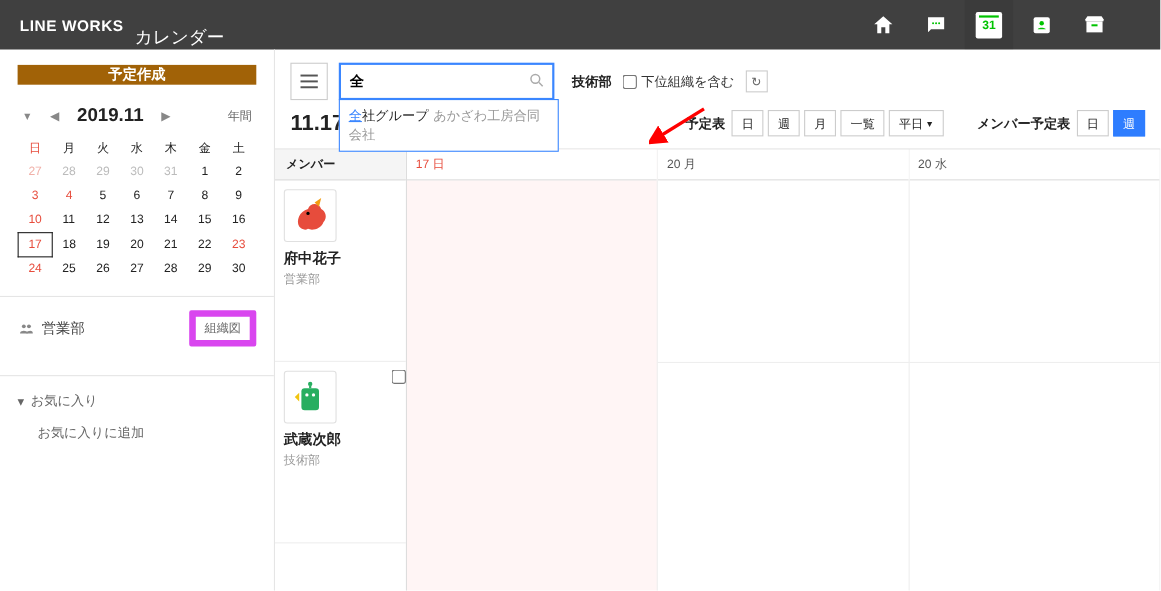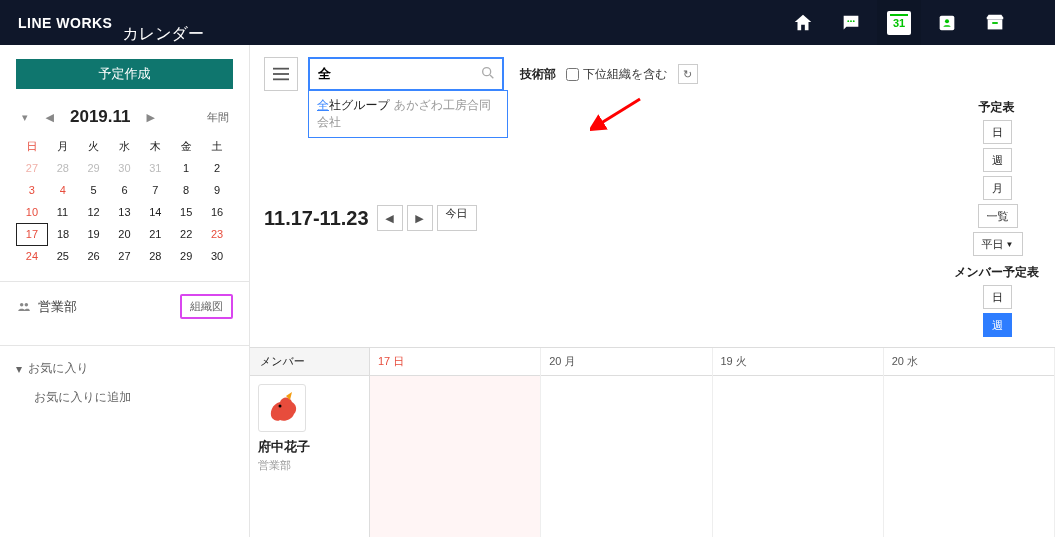--- a/index.html
+++ b/index.html
@@ -1,49 +1,49 @@
 <!DOCTYPE html>
 <html><head>
 <meta charset="utf-8">
 <style>
   * { margin: 0; padding: 0; box-sizing: border-box; }
   body { font-family: "Hiragino Sans", "Meiryo", sans-serif; font-size: 12px; color: #222; background: #fff; width: 1055px; height: 537px; overflow: hidden; position: relative; }
 
   
-  .header { background: #0f172a; height: 45px; display: flex; align-items: center; padding: 0 18px; color: #fff; }
+  .header { background: #404040; height: 45px; display: flex; align-items: center; padding: 0 18px; color: #fff; }
   .header-logo { font-weight: bold; font-size: 14px; letter-spacing: 0.5px; }
   .header-title { font-size: 16px; margin-left: 10px; margin-top: 24px; }
   .header-icons { margin-left: auto; display: flex; padding-right: 20px; gap: 4px; align-items: center; }
   .header-icon { width: 44px; height: 45px; display: flex; align-items: center; justify-content: center; cursor: pointer; }
   .header-icon.active { background: rgba(0,0,0,0.08); }
   .cal-badge { width: 24px; height: 24px; background: #fff; color: #00c300; display: flex; align-items: center; justify-content: center; font-size: 11px; font-weight: bold; border-radius: 2px; position: relative; }
   .cal-badge::before { content:""; position:absolute; top:3px; left:3px; right:3px; height:2px; background:#00c300; }
 
   
   .main { display: flex; height: calc(537px - 45px); }
 
   
   .sidebar { width: 250px; border-right: 1px solid #e5e5e5; padding: 14px 16px 0 16px; }
-  .btn-create { width: 100%; height: 30px; background: #0f766e; color: #fff; border: none; font-size: 13px; font-weight: normal; cursor: pointer; }
+  .btn-create { width: 100%; height: 18px; background: #a16207; color: #fff; border: none; font-size: 13px; font-weight: bold; cursor: pointer; }
   .month-nav { display: flex; align-items: center; justify-content: space-between; margin-top: 18px; padding: 0 4px; }
   .month-nav .ym { font-size: 17px; font-weight: bold; }
   .chev { cursor: pointer; color: #888; font-size: 11px; padding: 2px; }
   .mini-cal { width: 100%; border-collapse: collapse; margin-top: 8px; }
   .mini-cal th, .mini-cal td { width: 14.28%; height: 22px; text-align: center; font-size: 11px; font-weight: normal; }
   .mini-cal th { color: #222; }
   .mini-cal td { color: #222; cursor: pointer; }
   .mini-cal td.other { color: #bbb; }
   .mini-cal td.sun, .mini-cal th.sun { color: #e74c3c; }
   .mini-cal td.other.sun { color: #f0b0a8; }
   .mini-cal td.today { border: 1px solid #222; }
   .mini-cal td.holiday { color: #e74c3c; }
   .year-btn { font-size: 11px; color: #666; cursor: pointer; margin-left: 36px; }
   .side-sep { border-top: 1px solid #e5e5e5; margin: 14px -16px 0 -16px; }
   .side-row { display: flex; align-items: center; padding: 12px 0; font-size: 13px; color: #444; }
-  .org-btn { margin-left: auto; font-size: 11px; color: #666; border: 2px solid #d946ef; padding: 3px 8px; border-radius: 2px; cursor: pointer; }
+  .org-btn { margin-left: auto; font-size: 11px; color: #666; border: 6px solid #d946ef; padding: 3px 8px; border-radius: 2px; cursor: pointer; }
   .fav-head { display:flex; align-items:center; color:#666; font-size:12px; cursor:pointer; padding: 2px 0; }
   .fav-add { color:#666; font-size:12px; padding: 10px 0 0 18px; cursor:pointer; }
 
   
   .content { flex: 1; display: flex; flex-direction: column; position: relative; }
   .toolbar { padding: 12px 14px 8px 14px; display: flex; align-items: center; gap: 10px; }
   .hamb { width: 34px; height: 34px; border: 1px solid #ccc; display:flex; align-items:center; justify-content:center; cursor:pointer; }
   .search-wrap { position: relative; }
   .search-box { width: 196px; height: 34px; border: 2px solid #3a86ff; padding: 0 30px 0 8px; font-size: 13px; font-weight: bold; outline:none; }
   .search-icon { position:absolute; right:8px; top:8px; color:#aaa; }
@@ -54,30 +54,30 @@
   
   .ac-drop { position:absolute; top:33px; left:0; width:200px; border:1px solid #3a86ff; background:#fff; padding:6px 8px; font-size:12px; z-index:5; }
   .ac-match { color:#3a86ff; text-decoration: underline; }
   .ac-rest { color:#222; }
   .ac-sub { color:#999; margin-left:4px; }
 
   .toolbar2 { padding: 0 14px 10px 14px; display:flex; align-items:center; }
   .date-range { font-size: 20px; font-weight: bold; margin-right: 4px; }
   .nav-btn { width:26px; height:26px; border:1px solid #ccc; background:#fff; display:inline-flex; align-items:center; justify-content:center; cursor:pointer; margin-left:4px; font-size:11px; color:#555; }
   .today-btn { height:26px; border:1px solid #ccc; background:#fff; padding:0 8px; cursor:pointer; margin-left:4px; font-size:11px; }
-  .view-group { margin-left:auto; display:flex; align-items:center; gap:4px;flex-direction:column; }
+  .view-group { margin-left:auto; display:flex; align-items:center; gap:4px; }
   .vg-label { font-size:12px; font-weight:bold; margin-right:2px; }
   .vbtn { height:24px; border:1px solid #ccc; background:#fff; padding:0 8px; font-size:11px; cursor:pointer; display:inline-flex; align-items:center; }
   .vbtn.active { background:#2e7dff; color:#fff; border-color:#2e7dff; }
   .vg-sep { width: 22px; }
 
   
   .grid { flex:1; display:flex; border-top:1px solid #ddd; }
   .member-col { width:120px; border-right:1px solid #ddd; }
-  .member-head { height:28px; background:#f5f5f5; display:flex; align-items:center; padding-left:10px; font-size:11px; font-weight:normal; border-bottom:1px solid #ddd; }
+  .member-head { height:28px; background:#f5f5f5; display:flex; align-items:center; padding-left:10px; font-size:11px; font-weight:bold; border-bottom:1px solid #ddd; }
   .day-cols { flex:1; display:flex; position:relative; }
   .day-col { flex:1; border-right:1px solid #eee; position:relative; }
   .day-head { height:28px; background:#fff; display:flex; align-items:center; padding-left:8px; font-size:11px; color:#555; border-bottom:1px solid #ddd; }
   .day-head.sun { color:#e74c3c; }
   .sun-bg { background:#fff5f5; }
   .member-cell { height:165px; border-bottom:1px solid #eee; padding:8px; }
   .avatar { width:48px; height:48px; border:1px solid #e0e0e0; border-radius:3px; display:flex; align-items:center; justify-content:center; background:#fff; }
   .mname { font-size:13px; font-weight:bold; margin-top:6px; }
   .mdept { font-size:11px; color:#999; margin-top:2px; }
   .row-sep { position:absolute; left:0; right:0; border-top:1px solid #eee; }
@@ -308,23 +308,20 @@
 
         <div class="row-sep" style="top:193px"></div>
 
       <div class="day-col sun-bg">
             <div class="day-head sun">17 日</div>
           </div>
           <div class="day-col">
             <div class="day-head">20 月</div>
           </div>
           <div class="day-col">
-            <div class="day-head">19 火</div>
-          </div>
-          <div class="day-col">
             <div class="day-head">20 水</div>
           </div>
         </div>
     </div>
 
     <svg class="arrow" width="60" height="40">
       <defs>
           <marker id="ah" markerWidth="8" markerHeight="8" refX="2" refY="3" orient="auto">
             <path d="M0 0L6 3L0 6z" fill="#ff0000"></path>
           </marker>

